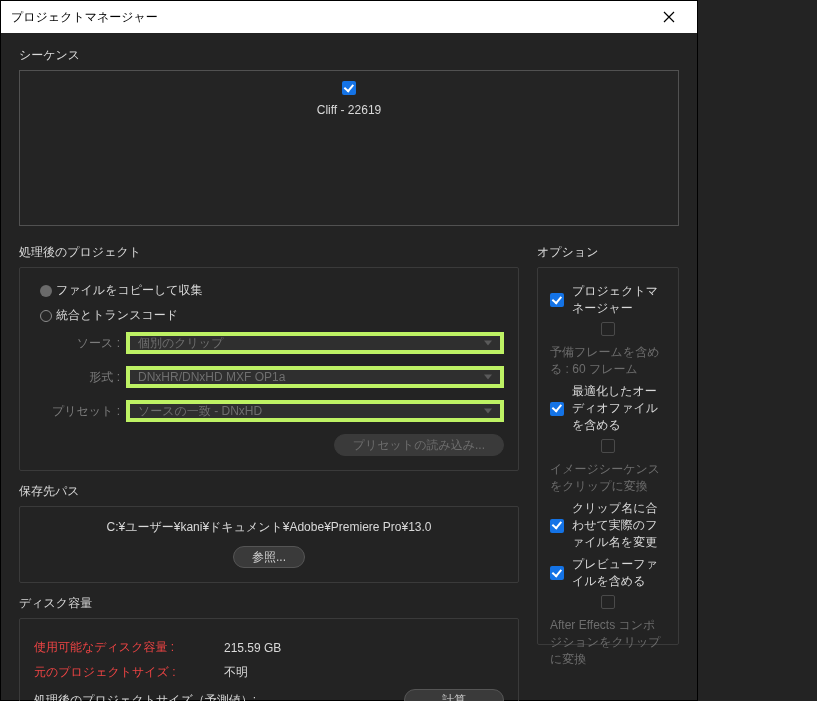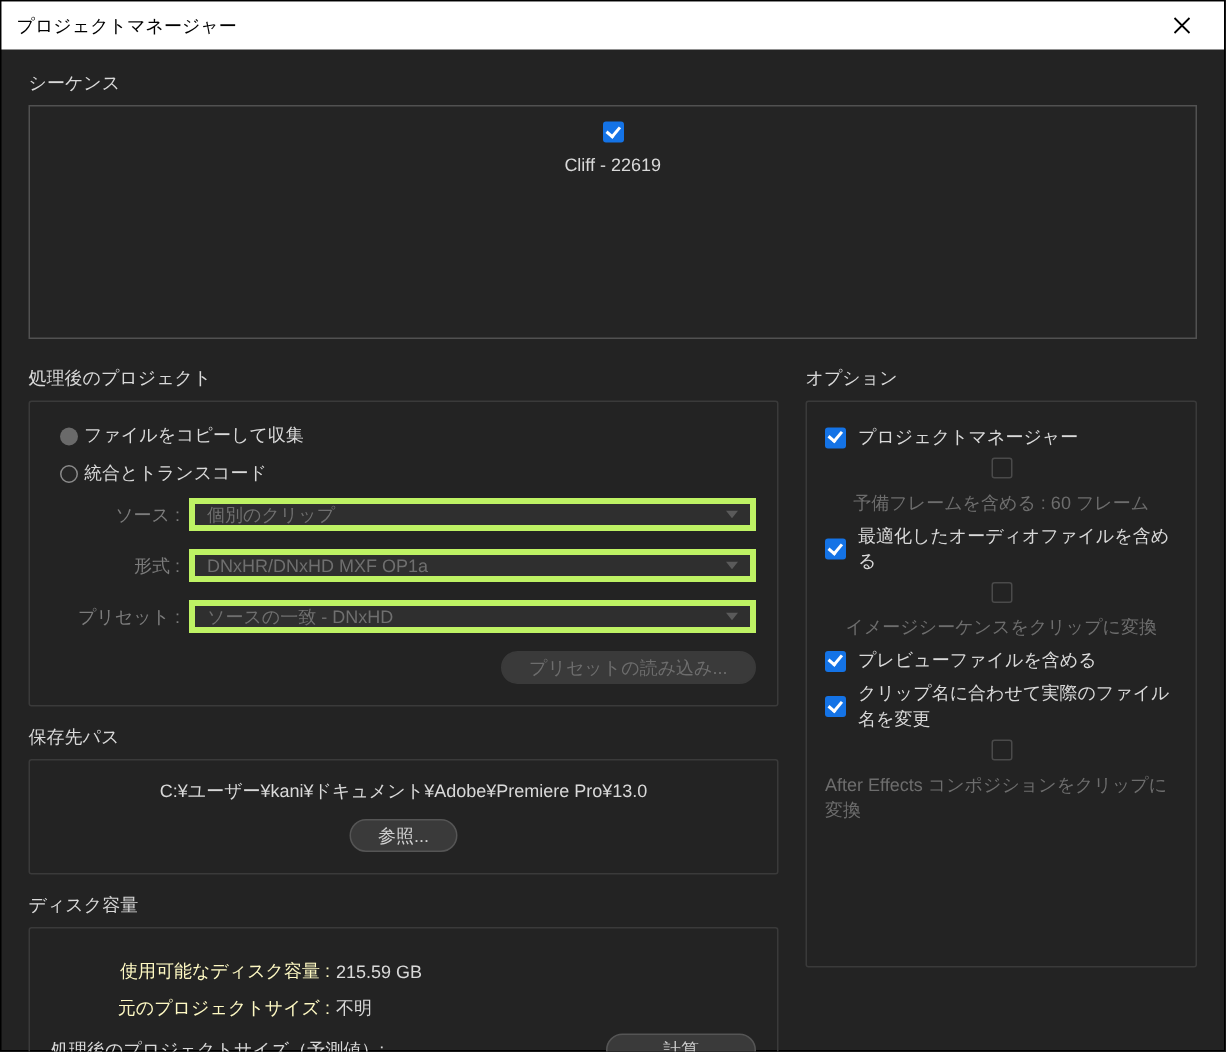--- a/index.html
+++ b/index.html
@@ -1,17 +1,17 @@
 <!DOCTYPE html>
 <html><head>
 <meta charset="utf-8">
 <style>
   * { box-sizing: border-box; margin: 0; padding: 0; font-family: "Segoe UI", "Hiragino Kaku Gothic Pro", "Meiryo", sans-serif; }
   body { background: #232323; width: 817px; height: 701px; overflow: hidden; }
-  .win { width: 817px; height: 701px; background: #232323; border: 1px solid #000; }
+  .win { width: 698px; height: 701px; background: #232323; border: 1px solid #000; }
   .titlebar { height: 32px; background: #fff; color: #000; display: flex; align-items: center; padding: 0 8px 0 10px; font-size: 12px; }
   .titlebar .spacer { flex: 1; }
   .close-x { width: 40px; height: 32px; display: flex; align-items: center; justify-content: center; cursor: pointer; }
   .body { padding: 14px 18px 14px 18px; color: #d9d9d9; }
   .section-label { font-size: 12px; color: #d9d9d9; margin-bottom: 6px; }
   .seq-box { border: 1px solid #515151; background: #242424; height: 156px; padding: 10px 14px; }
   .seq-item { display: flex; align-items: center; gap: 8px; font-size: 12px; flex-direction: column; }
   .content-row { display: flex; gap: 18px; margin-top: 18px; }
   .left-col { width: 500px; }
   .right-col { flex: 1; }
@@ -23,21 +23,21 @@
   .radio { display: flex; align-items: center; gap: 4px; font-size: 12px; margin: 2px 0 8px 6px; }
   .radio-dot { width: 12px; height: 12px; border-radius: 50%; background: #6a6a6a; display: inline-block; position: relative; }
   .radio-dot.outline { background: #262626; border: 1px solid #8b8b8b; }
   .btn { background: #3a3a3a; color: #d0d0d0; border: 1px solid #555555; border-radius: 12px; height: 22px; padding: 0 18px; font-size: 12px; display: inline-flex; align-items: center; justify-content: center; cursor: pointer; }
   .btn.disabled { color: #6d6d6d; border-color: #3a3a3a; }
   .btn.wide { min-width: 100px; }
   .preset-btn-row { display: flex; justify-content: flex-end; }
   .field-row { display: flex; align-items: center; gap: 10px; font-size: 12px; flex-direction: column; }
   .path { flex: 1; color: #d9d9d9; word-break: break-all; }
   .disk-row { display: flex; align-items: center; margin: 8px 0; font-size: 12px; }
-  .disk-label { width: 190px; text-align: right; color: #fef9c3; padding-right: 4px; }
+  .disk-label { width: 190px; color: #ef4444; padding-right: 4px; }
   .disk-val { color: #d9d9d9; }
   .opt-row { display: flex; align-items: center; gap: 8px; font-size: 12px; margin: 5px 0; }
   .opt-row.disabled { color: #6d6d6d; flex-direction: column; }
   .cb { width: 14px; height: 14px; border-radius: 2px; display: inline-flex; align-items: center; justify-content: center; flex-shrink: 0; }
   .cb.checked { background: #1473e6; }
   .cb.checked::after { content: ""; width: 4px; height: 7px; border: solid #fff; border-width: 0 2px 2px 0; transform: rotate(40deg) translate(-1px,-1px); }
   .cb.unchecked { border: 1px solid #6a6a6a; background: transparent; }
   .cb.unchecked.disabled { border-color: #4a4a4a; }
   .opt-panel { border: 1px solid #3a3a3a; border-radius: 2px; padding: 10px 12px 12px 12px; height: 378px; }
   .calc-row { display: flex; align-items: center; justify-content: space-between; font-size: 12px; margin-top: 8px;}
@@ -139,25 +139,25 @@
             <div class="opt-row">
               <span class="cb checked"></span>
               <span>最適化したオーディオファイルを含める</span>
             </div>
             <div class="opt-row disabled">
               <span class="cb unchecked disabled"></span>
               <span>イメージシーケンスをクリップに変換</span>
             </div>
             <div class="opt-row">
               <span class="cb checked"></span>
-              <span>プレビューファイルを含める</span>
+              <span>クリップ名に合わせて実際のファイル名を変更</span>
             </div>
             <div class="opt-row">
               <span class="cb checked"></span>
-              <span>クリップ名に合わせて実際のファイル名を変更</span>
+              <span>プレビューファイルを含める</span>
             </div>
             <div class="opt-row disabled">
               <span class="cb unchecked disabled"></span>
               <span>After Effects コンポジションをクリップに変換</span>
             </div>
           </div>
       </div>
     </div>
   </div>
 

